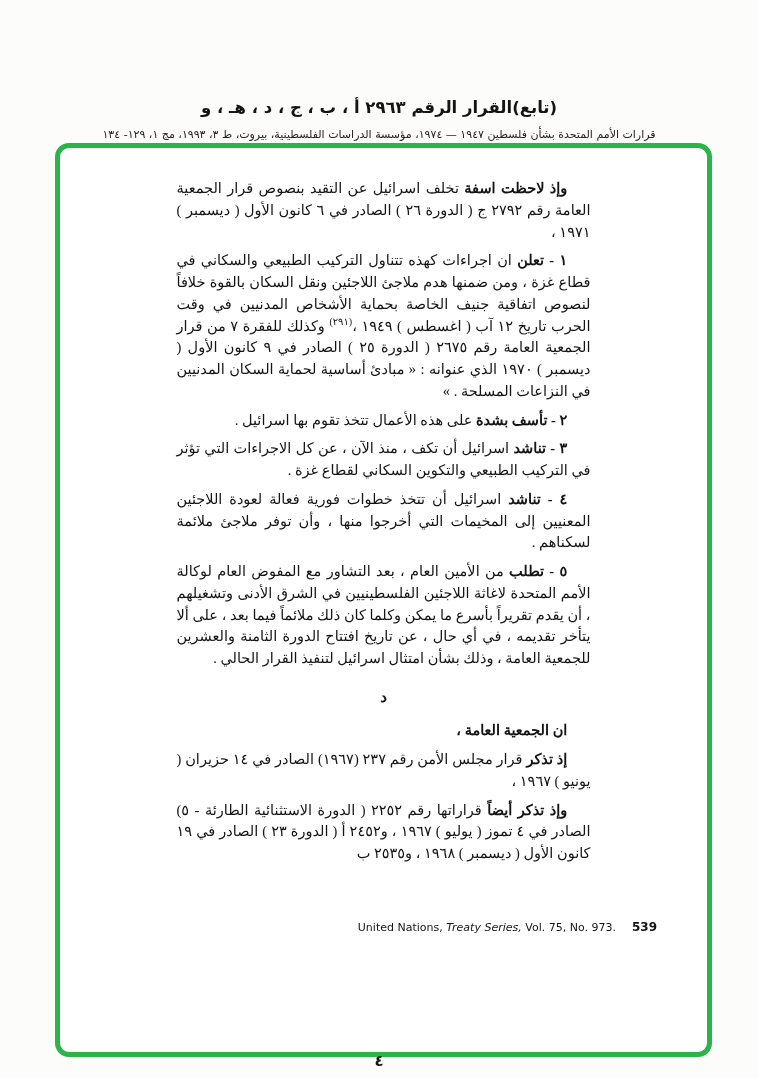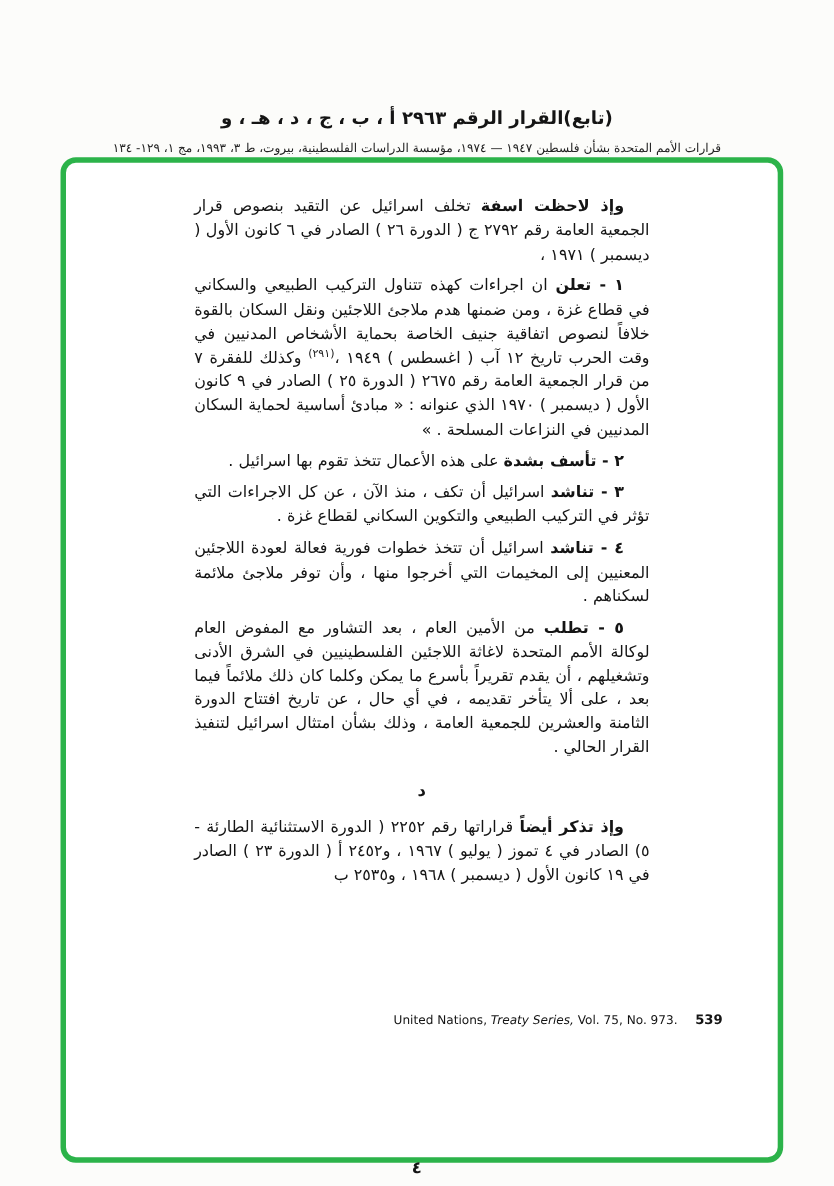--- a/index.html
+++ b/index.html
@@ -37,20 +37,21 @@
     border-radius: 14px;
     overflow: hidden;
   }
   .text-block {
     direction: rtl;
     width: 414px;
     margin: 30px auto 0;
     font-size: 14.5px;
     line-height: 1.5;
     text-align: justify;
+    font-family: Liberation Serif, serif;
   }
   .para {
     margin: 0 0 7px 0;
     text-indent: 1.6em;
   }
   .lead { font-weight: bold; }
   .sup {
     font-size: 10px;
     vertical-align: super;
     line-height: 1;
@@ -103,21 +104,23 @@
       <p class="para"><span class="lead">٢ - تأسف بشدة</span><span> على هذه الأعمال تتخذ تقوم بها اسرائيل .</span></p>
 
       <p class="para"><span class="lead">٣ - تناشد</span><span> اسرائيل أن تكف ، منذ الآن ، عن كل الاجراءات التي تؤثر في التركيب الطبيعي والتكوين السكاني لقطاع غزة .</span></p>
 
       <p class="para"><span class="lead">٤ - تناشد</span><span> اسرائيل أن تتخذ خطوات فورية فعالة لعودة اللاجئين المعنيين إلى المخيمات التي أخرجوا منها ، وأن توفر ملاجئ ملائمة لسكناهم .</span></p>
 
       <p class="para"><span class="lead">٥ - تطلب</span><span> من الأمين العام ، بعد التشاور مع المفوض العام لوكالة الأمم المتحدة لاغاثة اللاجئين الفلسطينيين في الشرق الأدنى وتشغيلهم ، أن يقدم تقريراً بأسرع ما يمكن وكلما كان ذلك ملائماً فيما بعد ، على ألا يتأخر تقديمه ، في أي حال ، عن تاريخ افتتاح الدورة الثامنة والعشرين للجمعية العامة ، وذلك بشأن امتثال اسرائيل لتنفيذ القرار الحالي .</span></p>
 
       <p class="para section-letter">د</p>
 
+      <p class="para"><span class="lead">ان الجمعية العامة ،</span><span></span></p>
 
+      <p class="para"><span class="lead">إذ تذكر</span><span> قرار مجلس الأمن رقم ٢٣٧ (١٩٦٧) الصادر في ١٤ حزيران ( يونيو ) ١٩٦٧ ،</span></p>
 
       <p class="para"><span class="lead">وإذ تذكر أيضاً</span><span> قراراتها رقم ٢٢٥٢ ( الدورة الاستثنائية الطارئة - ٥) الصادر في ٤ تموز ( يوليو ) ١٩٦٧ ، و٢٤٥٢ أ ( الدورة ٢٣ ) الصادر في ١٩ كانون الأول ( ديسمبر ) ١٩٦٨ ، و٢٥٣٥ ب</span></p>
 
     </div>
 
     <div class="footnote">
       <span class="footnote-number">539</span>
       <span class="footnote-latin"><span>United Nations, </span><span class="italic">Treaty Series,</span><span> Vol. 75, No. 973.</span></span>
     </div>
   </div>

